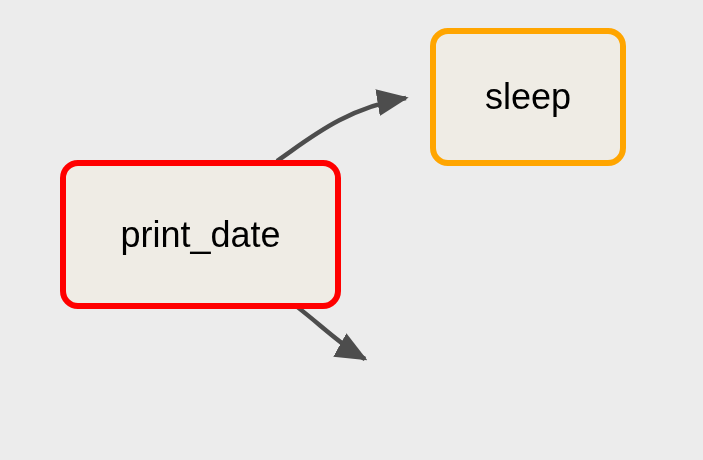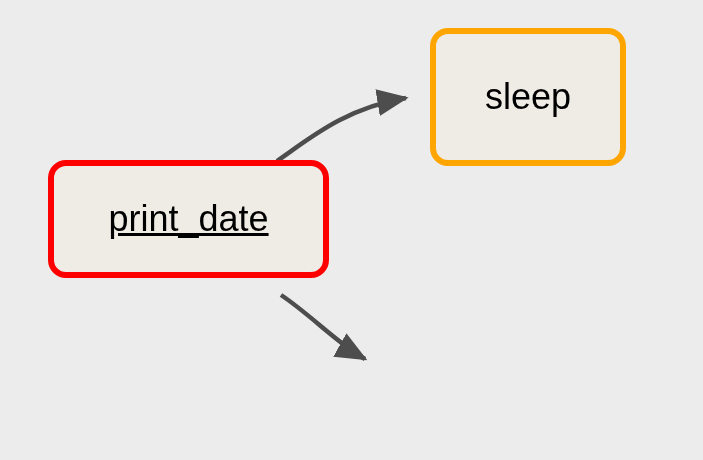--- a/index.html
+++ b/index.html
@@ -41,26 +41,25 @@
   }
   .node-label {
     font-size: 36px;
     line-height: 1;
     color: #000000;
     letter-spacing: 0px;
     white-space: nowrap;
     font-family: "Liberation Sans", sans-serif;
   }
   #node-print-date {
-    left: 48px;
+    left: 60px;
     top: 160px;
     width: 281px;
-    height: 118px;
+    height: 149px;
     border-color: #ff0000;
-    text-decoration: underline;
   }
   #node-sleep {
     left: 430px;
     top: 28px;
     width: 196px;
     height: 138px;
     border-color: #ffa500;
   }
   #node-templated {
     left: 389px;

